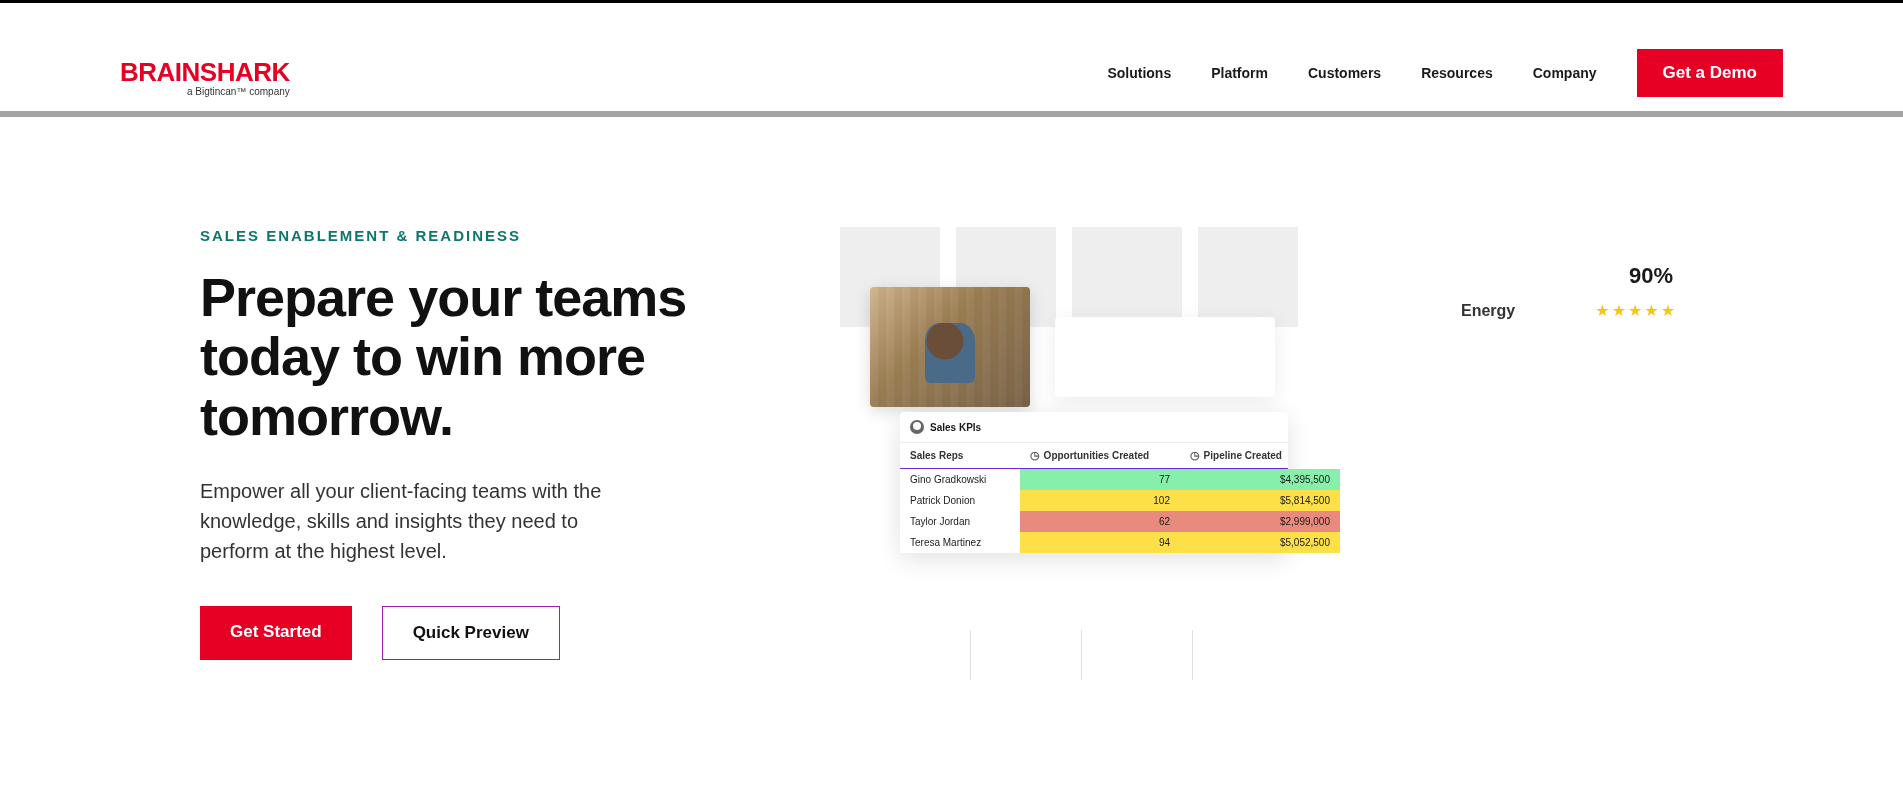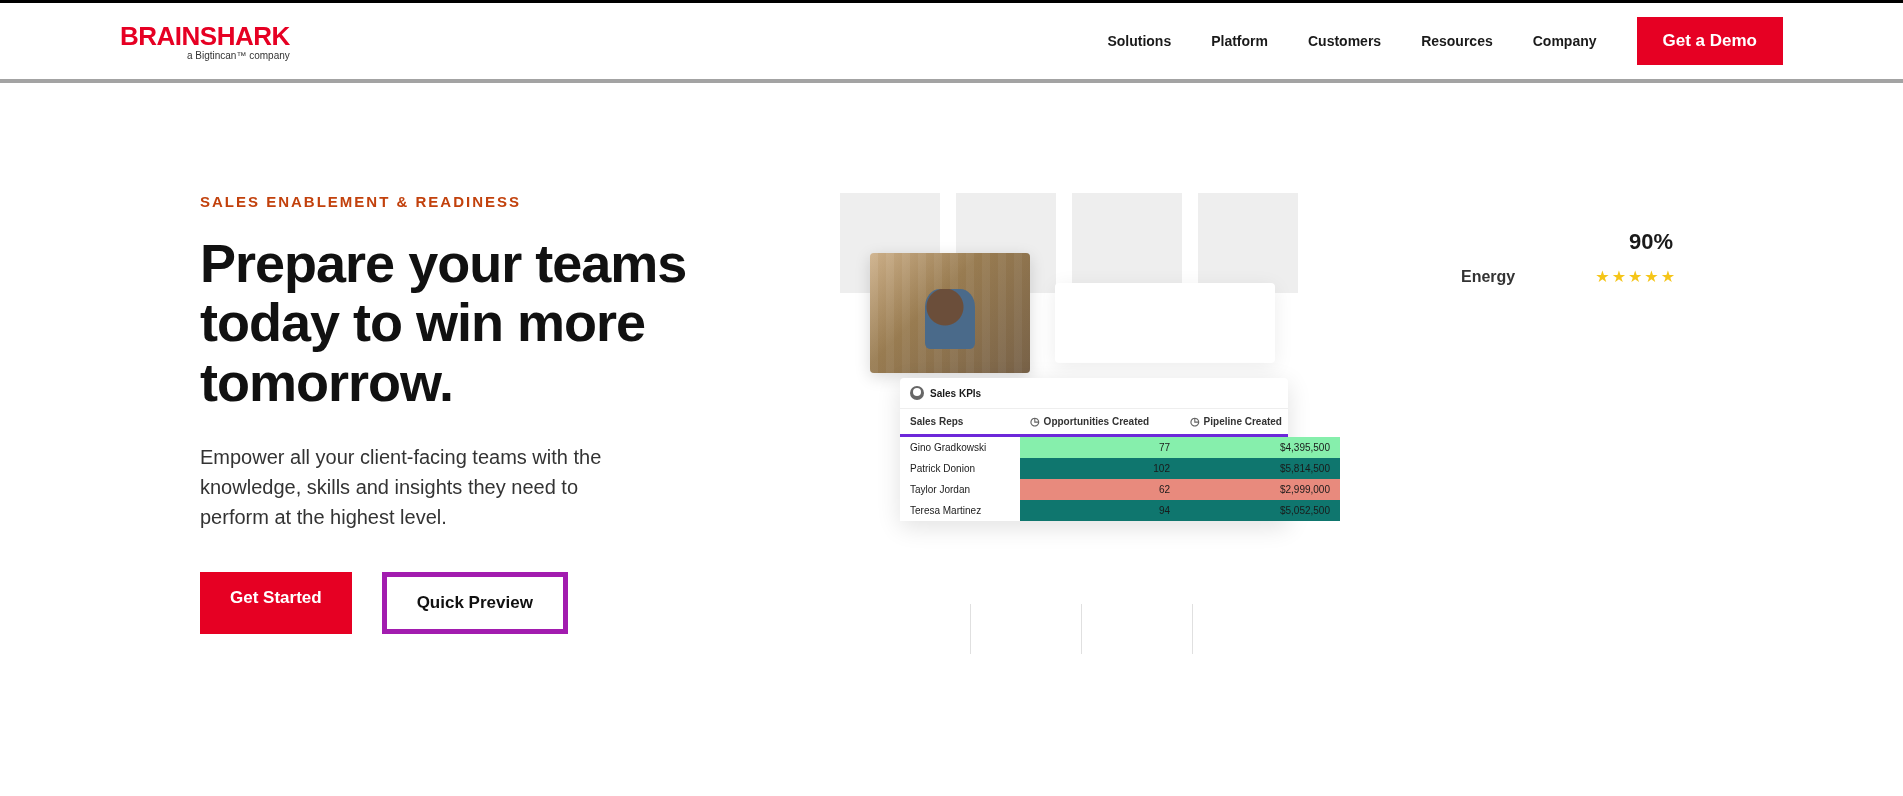--- a/index.html
+++ b/index.html
@@ -1,60 +1,60 @@
 <!DOCTYPE html>
 <html><head>
 <meta charset="utf-8">
 <style>
 * { margin: 0; padding: 0; box-sizing: border-box; }
 body { font-family: -apple-system, BlinkMacSystemFont, "Segoe UI", Helvetica, Arial, sans-serif; background: #fff; color: #1a1a1a; width: 1903px; }
 .topbar { height: 3px; background: #000; }
-.header { display: flex; align-items: center; justify-content: space-between; padding: 14px 120px; border-bottom: 4px solid #a3a3a3; }
+.header { display: flex; align-items: flex-end; justify-content: space-between; padding: 14px 120px; border-bottom: 6px solid #a3a3a3; margin-top: 32px; }
 .logo-wrap { display: flex; flex-direction: column; align-items: flex-end; }
 .logo-text { font-weight: 800; font-size: 26px; letter-spacing: -0.5px; color: #e60023; font-family: Arial, sans-serif; }
 .logo-tag { font-size: 10px; color: #333; margin-top: -2px; }
 .nav { display: flex; align-items: center; gap: 40px; }
 .nav-item { font-size: 14px; font-weight: 600; color: #1a1a1a; cursor: pointer; }
 .demo-btn { background: #e60023; color: #fff; padding: 14px 26px; font-size: 17px; font-weight: 700; cursor: pointer; }
 .hero { display: flex; padding: 110px 200px 60px 200px; gap: 80px; }
 .hero-left { flex: 1; max-width: 560px; }
-.eyebrow { font-size: 15px; font-weight: 700; letter-spacing: 2px; color: #c2410c; margin-bottom: 24px; }
+.eyebrow { font-size: 15px; font-weight: 700; letter-spacing: 2px; color: #0f766e; margin-bottom: 24px; }
 .headline { font-size: 54px; font-weight: 900; line-height: 1.1; letter-spacing: -1px; margin-bottom: 30px; color: #111; }
 .subcopy { font-size: 20px; line-height: 1.5; color: #333; margin-bottom: 40px; max-width: 440px; }
 .cta-row { display: flex; gap: 30px; }
 .btn-primary { background: #e60023; color: #fff; padding: 16px 30px; font-size: 17px; font-weight: 700; cursor: pointer; }
-.btn-secondary { background: #fff; color: #111; padding: 16px 30px; font-size: 17px; font-weight: 600; border: 5px solid #a21caf; cursor: pointer; }
+.btn-secondary { background: #fff; color: #111; padding: 16px 30px; font-size: 17px; font-weight: 600; border: 1px solid #a21caf; cursor: pointer; }
 .hero-right { flex: 1; position: relative; min-height: 430px; }
 .bg-boxes { position: absolute; top: 0; left: 0; display: flex; gap: 16px; }
 .bg-box { width: 100px; height: 100px; background: #eee; }
 .bg-box.wide { width: 110px; }
 .vlines { position: absolute; bottom: -20px; left: 130px; display: flex; gap: 110px; }
 .vline { width: 1px; height: 50px; background: #e0e0e0; }
 .photo { position: absolute; top: 60px; left: 30px; width: 160px; height: 120px; background: linear-gradient(135deg,#d4b896 0%,#8b6f47 40%,#5c4a3a 100%); border-radius: 4px; box-shadow: 0 4px 16px rgba(0,0,0,0.15); overflow: hidden; }
 .photo::before { content:''; position:absolute; inset:0; background: repeating-linear-gradient(90deg,#c9b088 0 8px,#b89968 8px 16px); opacity:0.3; }
 .photo::after { content:''; position:absolute; left:50%; top:30%; width:50px; height:60px; background: radial-gradient(circle at 40% 30%,#6b4e3a 0 18px,transparent 19px), linear-gradient(#4a6a8a,#4a6a8a); border-radius: 30% 30% 10% 10%; transform: translateX(-50%); }
 .score-card { position: absolute; top: 30px; right: 20px; width: 230px; }
 .score-pct { font-size: 22px; font-weight: 800; text-align: right; padding-right: 10px; margin-bottom: 8px; margin-top: 6px; }
 .score-row { display: flex; align-items: center; justify-content: space-between; padding: 4px 8px; }
 .score-label { font-size: 16px; font-weight: 600; color: #333; }
 .stars { display: flex; gap: 2px; }
 .star { color: #f5c518; font-size: 16px; }
 .white-panel { position: absolute; top: 90px; left: 215px; width: 220px; height: 80px; background: #fff; box-shadow: 0 4px 20px rgba(0,0,0,0.08); border-radius: 4px; }
 .kpi-card { position: absolute; top: 185px; left: 60px; width: 388px; background: #fff; box-shadow: 0 6px 24px rgba(0,0,0,0.12); border-radius: 4px; font-size: 10px; }
 .kpi-title-row { display:flex; align-items:center; gap:6px; padding: 8px 10px; font-weight: 700; }
 .person-icon { width:14px; height:14px; border-radius:50%; background:#666; position:relative; }
 .person-icon::after { content:''; position:absolute; top:2px; left:3px; width:8px; height:8px; border-radius:50%; background:#fff; }
-.kpi-head { display: grid; grid-template-columns: 120px 160px 160px; font-weight: 700; padding: 6px 10px; border-top:1px solid #eee; border-bottom:3px solid #6d28d9; color:#333; }
+.kpi-head { display: grid; grid-template-columns: 120px 160px 160px; font-weight: 700; padding: 6px 10px; border-top:1px solid #eee; border-bottom:1px solid #6d28d9; color:#333; }
 .kpi-head-cell { display:flex; align-items:center; gap:4px; }
 .clock-icon::before { content:'◷'; font-size:11px; color:#666; }
 .kpi-row { display: grid; grid-template-columns: 120px 160px 160px; }
 .kpi-name { padding: 5px 10px; background:#fff; }
 .kpi-cell { padding: 5px 10px; text-align: right; }
 .c-yellow { background: #86efac; }
-.c-green { background: #0f766e; text-align: right; }
+.c-green { background: #fde047; text-align: right; }
 .c-red { background: #e88a7d; }
 </style>
 </head>
 <body>
 
 <div class="topbar"></div>
 
 <header class="header">
   <div class="logo-wrap">
     <div class="logo-text">BRAINSHARK</div>

